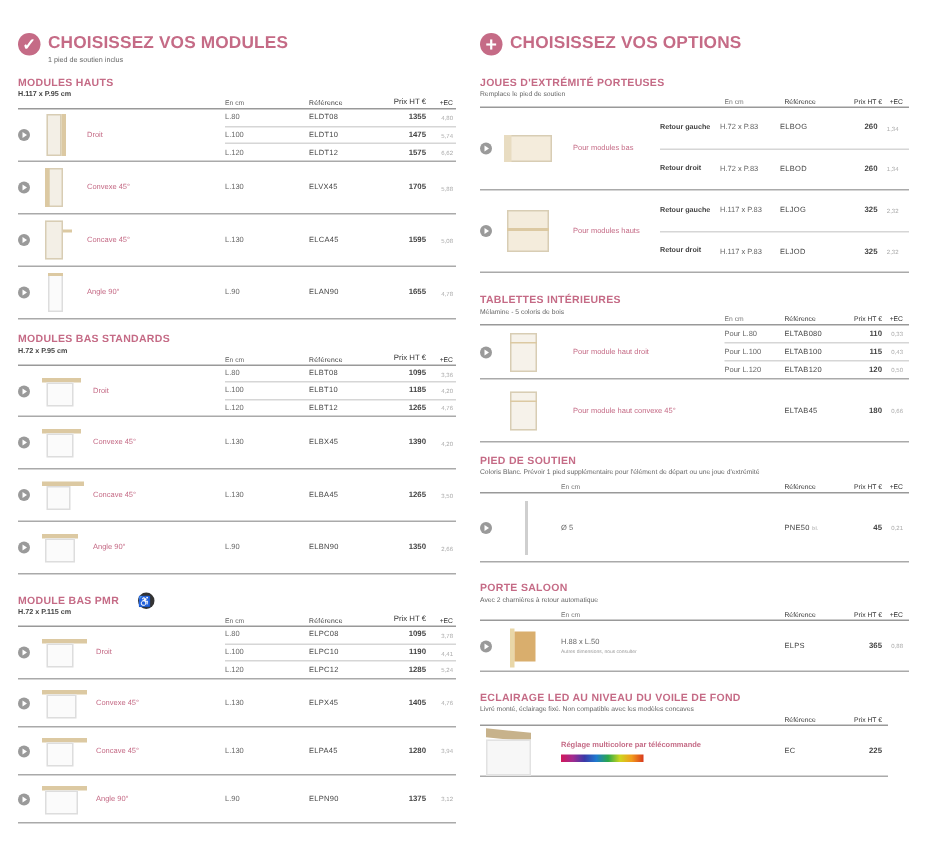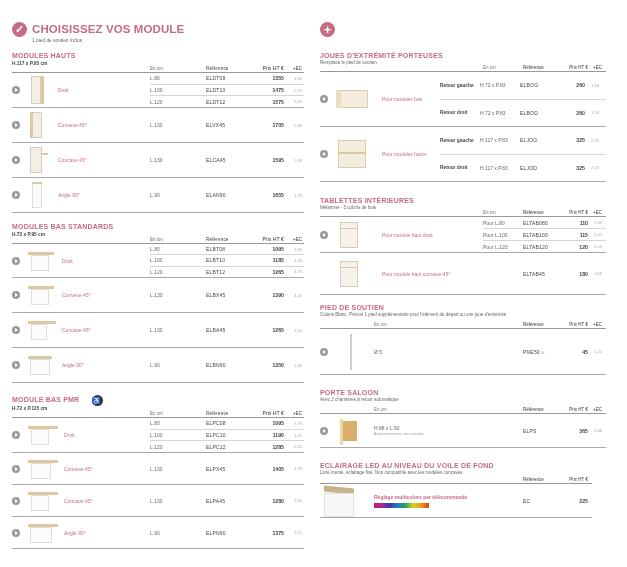--- a/index.html
+++ b/index.html
@@ -51,21 +51,21 @@
 
   .R .c-lab2 { width: 40px; font-weight: bold; color: #444; font-size: 4.8px; }
   .rainbow { width: 55px; height: 5px; background: linear-gradient(to right, #d1185a, #a22b8f, #3a3aa8, #1f7ad0, #2aa84a, #cfd61e, #f29b1d, #d83a1d); margin-top: 3px; }
 </style>
 </head>
 <body>
 
 <div class="col col-left L">
   <div class="main-head">
     <span class="main-icon">✓</span>
-    <span class="main-title">CHOISISSEZ VOS MODULE</span>
+    <span class="main-title">CHOISISSEZ VOS MODULES</span>
   </div>
   <div class="main-sub">1 pied de soutien inclus</div>
 
   <div style="margin-top:9px;">
     <div class="sec-title">MODULES HAUTS</div>
     <div class="sec-sub">H.117 x P.95 cm</div>
     <div class="thead">
       <span class="gl" style="width:138px"></span>
       <span class="c-dim">En cm</span>
       <span class="c-ref h-ref">Référence</span>
@@ -350,20 +350,21 @@
             <span class="c-ec">3,12</span>
           </div>
         </div>
     </div>
   </div>
 </div>
 
 <div class="col col-right R">
   <div class="main-head">
     <span class="main-icon" style="font-size:13px">+</span>
+    <span class="main-title">CHOISISSEZ VOS OPTIONS</span>
   </div>
 
   <div style="margin-top:15px">
     <div class="sec-title">JOUES D'EXTRÉMITÉ PORTEUSES</div>
     <div class="sec-note" style="margin-top:1px">Remplace le pied de soutien</div>
     <div class="thead">
       <span style="width:163px"></span>
       <span style="width:40px">En cm</span>
       <span class="h-ref" style="width:42px">Référence</span>
       <span class="h-price" style="width:23px;text-align:right">Prix HT €</span>

